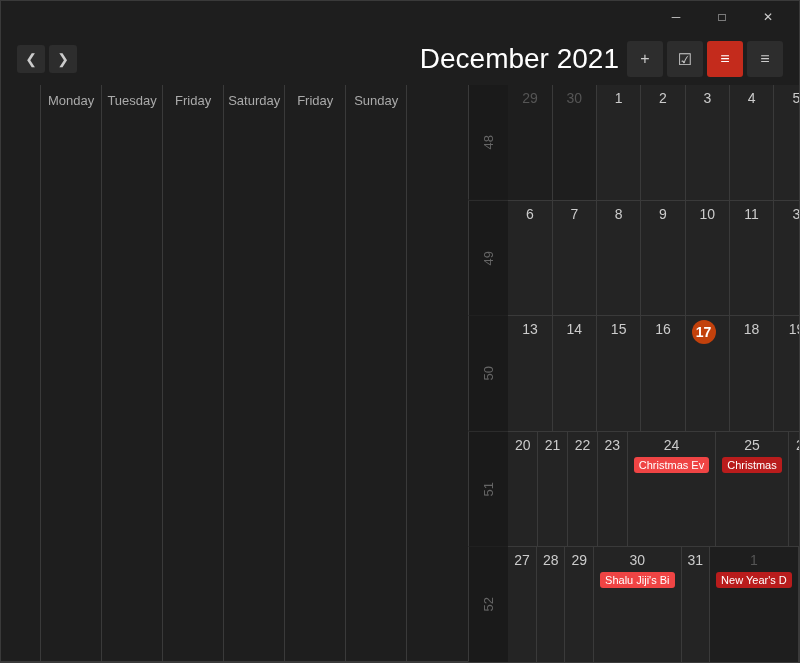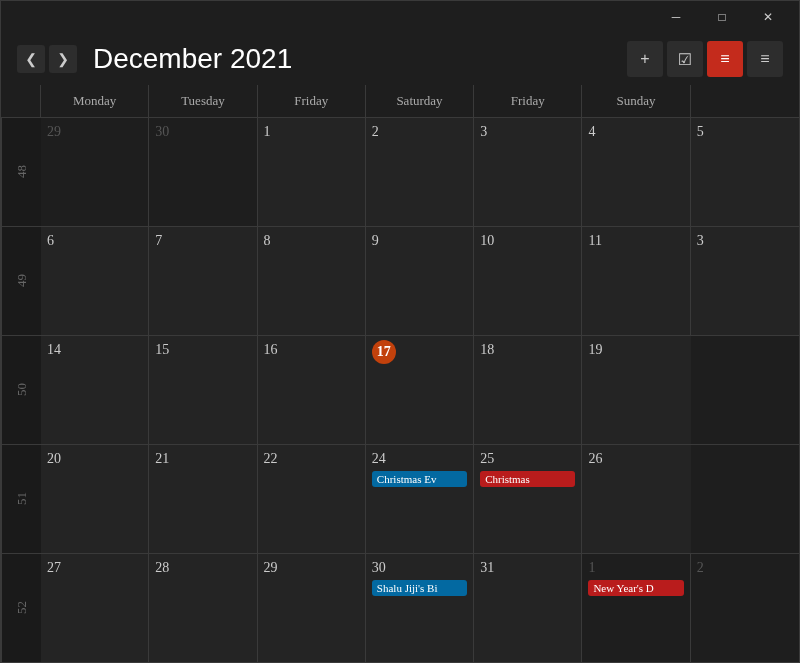--- a/index.html
+++ b/index.html
@@ -73,20 +73,21 @@
       align-items: center;
       justify-content: center;
       font-size: 14px;
       border-radius: 3px;
     }
     .month-title {
       font-size: 28px;
       font-weight: 300;
       color: #ffffff;
       flex: 1;
+      text-align: right;
     }
     .toolbar-actions {
       display: flex;
       gap: 4px;
     }
     .action-btn {
       width: 36px;
       height: 36px;
       background: #2d2d2d;
       border: none;
@@ -100,23 +101,22 @@
     }
     .action-btn.active {
       background: #c42b1c;
       color: #ffffff;
     }
 
     
     .calendar {
       flex: 1;
       display: flex;
-      flex-direction: column;
+      flex-direction: row;
       overflow: hidden;
-      font-family: Liberation Serif, serif;
     }
 
     .calendar-header {
       display: grid;
       grid-template-columns: 40px repeat(7, 1fr);
       border-bottom: 1px solid #3a3a3a;
       flex-shrink: 0;
     }
     .week-num-header {
       background: #1e1e1e;
@@ -159,20 +159,21 @@
       text-orientation: mixed;
       transform: rotate(180deg);
     }
 
     .day-cell {
       border-right: 1px solid #3a3a3a;
       padding: 4px 6px;
       position: relative;
       cursor: pointer;
       background: #242424;
+      text-align: center;
     }
     .day-cell:last-child {
       border-right: none;
     }
     .day-cell.other-month {
       background: #1e1e1e;
     }
     .day-cell.other-month .day-num {
       color: #555555;
     }
@@ -203,21 +204,21 @@
       margin-top: 2px;
       color: #ffffff;
       white-space: nowrap;
       overflow: hidden;
       text-overflow: ellipsis;
     }
     .event-chip.green {
       background: #b91c1c;
     }
     .event-chip.teal {
-      background: #0369a1;
+      background: #ef4444;
     }
   </style>
 </head>
 <body>
 
 <div class="window">
 
   <div class="titlebar">
     <div class="titlebar-buttons">
       <button class="titlebar-btn">─</button>
@@ -271,35 +272,37 @@
         <div class="day-cell"><span class="day-num">7</span></div>
         <div class="day-cell"><span class="day-num">8</span></div>
         <div class="day-cell"><span class="day-num">9</span></div>
         <div class="day-cell"><span class="day-num">10</span></div>
         <div class="day-cell"><span class="day-num">11</span></div>
         <div class="day-cell"><span class="day-num">3</span></div>
       </div>
 
       <div class="calendar-row">
         <div class="week-number">50</div>
+        <div class="day-cell"><span class="day-num">13</span></div>
         <div class="day-cell"><span class="day-num">14</span></div>
         <div class="day-cell"><span class="day-num">15</span></div>
         <div class="day-cell"><span class="day-num">16</span></div>
         <div class="day-cell">
             <span class="day-num today">17</span>
           </div>
         <div class="day-cell"><span class="day-num">18</span></div>
         <div class="day-cell"><span class="day-num">19</span></div>
       </div>
 
       <div class="calendar-row">
         <div class="week-number">51</div>
         <div class="day-cell"><span class="day-num">20</span></div>
         <div class="day-cell"><span class="day-num">21</span></div>
         <div class="day-cell"><span class="day-num">22</span></div>
+        <div class="day-cell"><span class="day-num">23</span></div>
         <div class="day-cell">
           <span class="day-num">24</span>
           <span class="event-chip teal">Christmas Ev</span>
         </div>
         <div class="day-cell">
           <span class="day-num">25</span>
           <span class="event-chip green">Christmas</span>
         </div>
         <div class="day-cell"><span class="day-num">26</span></div>
       </div>

